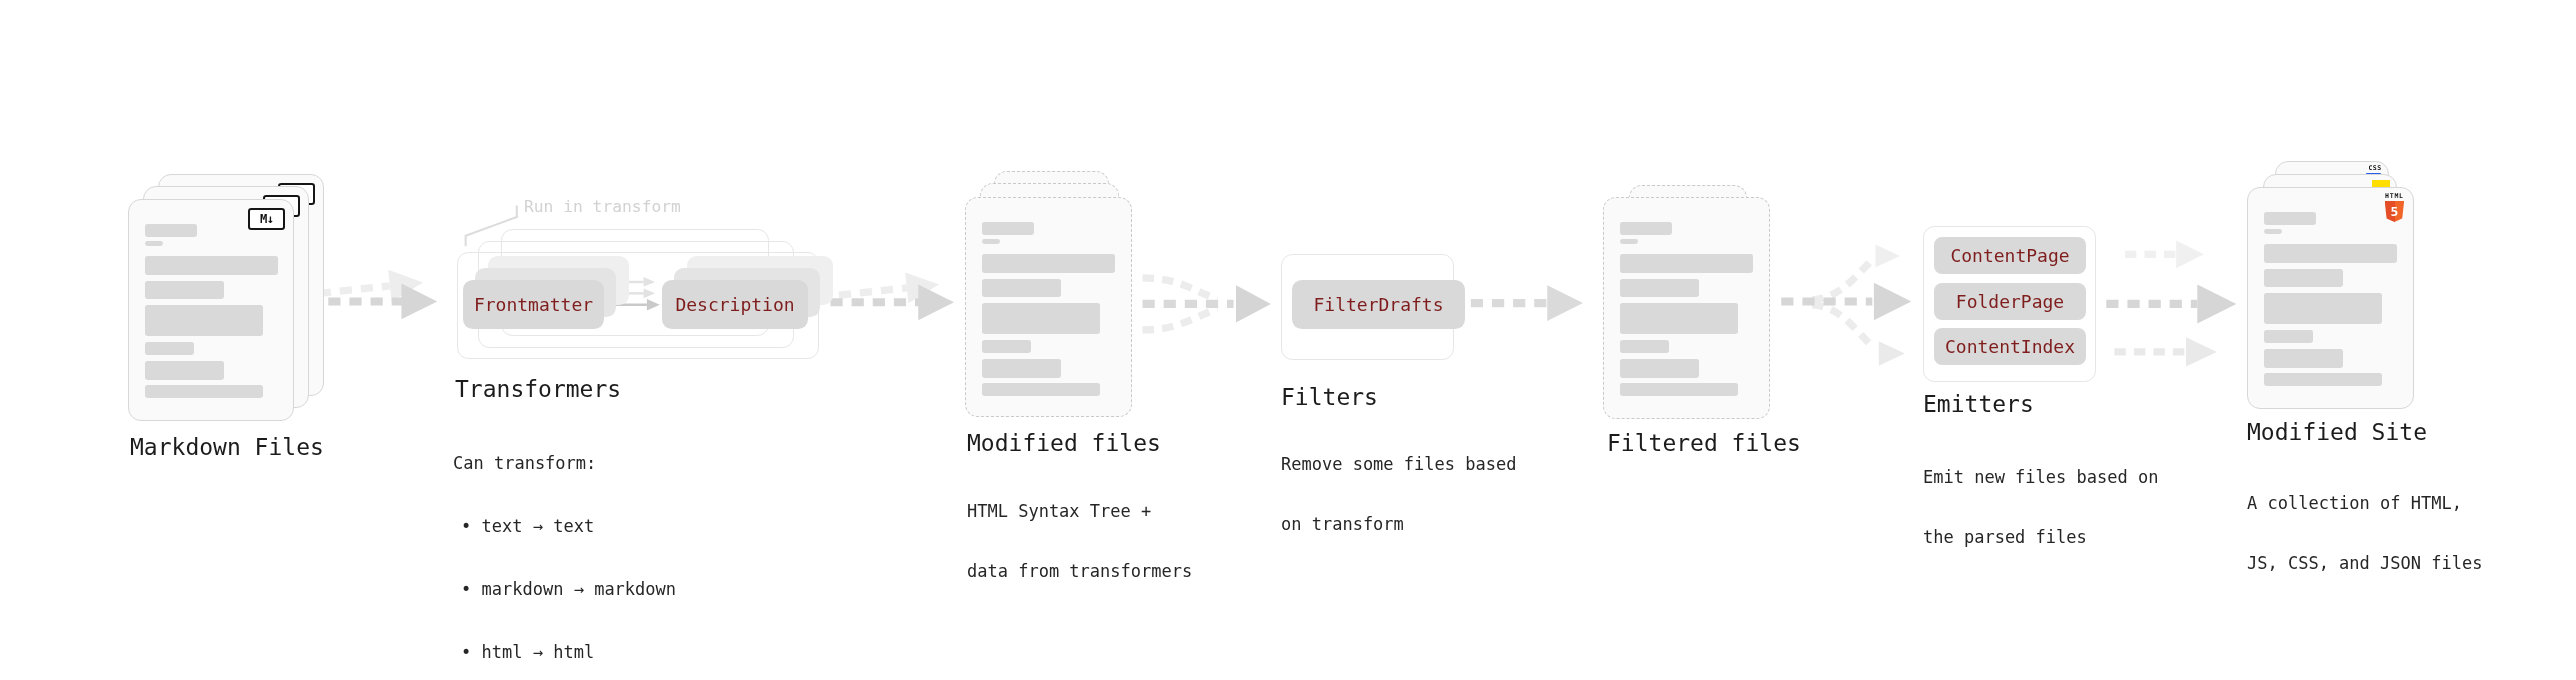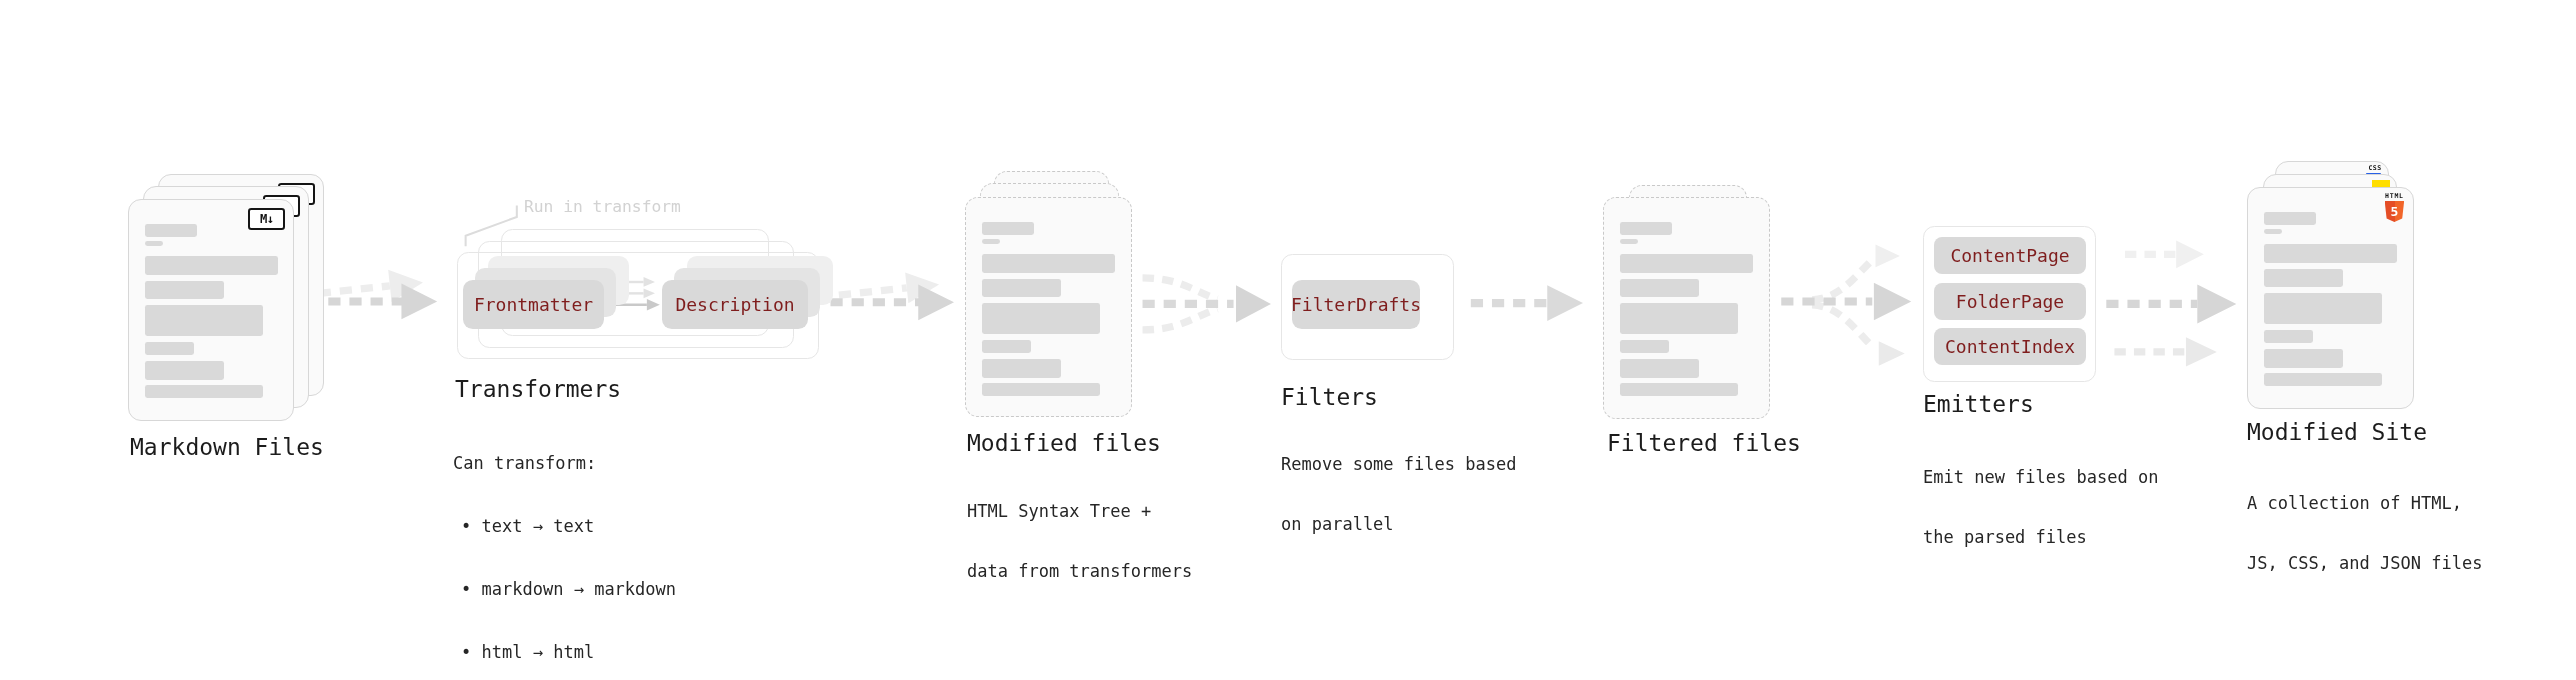--- a/index.html
+++ b/index.html
@@ -182,25 +182,25 @@
     <div class="sec-title" style="left:967px;top:429px;">Modified files</div>
     <div class="sec-sub" style="left:967px;top:460px;">
       <div>HTML Syntax Tree +</div>
       <div>data from transformers</div>
     </div>
   </div>
 
   
   <div class="sec">
     <div class="frame filled" style="left:1281px;top:254px;width:173px;height:106px;"></div>
-    <div class="pill" style="left:1292px;top:280px;width:128px;height:49px;">FilterDrafts</div>
+    <div class="pill" style="left:1292px;top:280px;width:173px;height:49px;">FilterDrafts</div>
     <div class="sec-title" style="left:1281px;top:383px;">Filters</div>
     <div class="sec-sub" style="left:1281px;top:413px;">
       <div>Remove some files based</div>
-      <div>on parallel</div>
+      <div>on transform</div>
     </div>
   </div>
 
   
   <div class="sec">
     <div class="doc-card dashed" style="left:1629px;top:185px;width:118px;height:222px;"></div>
     <div class="doc-card dashed" style="left:1603px;top:197px;width:167px;height:222px;">
       <div class="skeleton">
           <div class="bar" style="width: 52px; height: 13px; margin-top: 0px;"></div>
           <div class="bar" style="width: 18px; height: 5.7px; margin-top: 4.1px;"></div>

